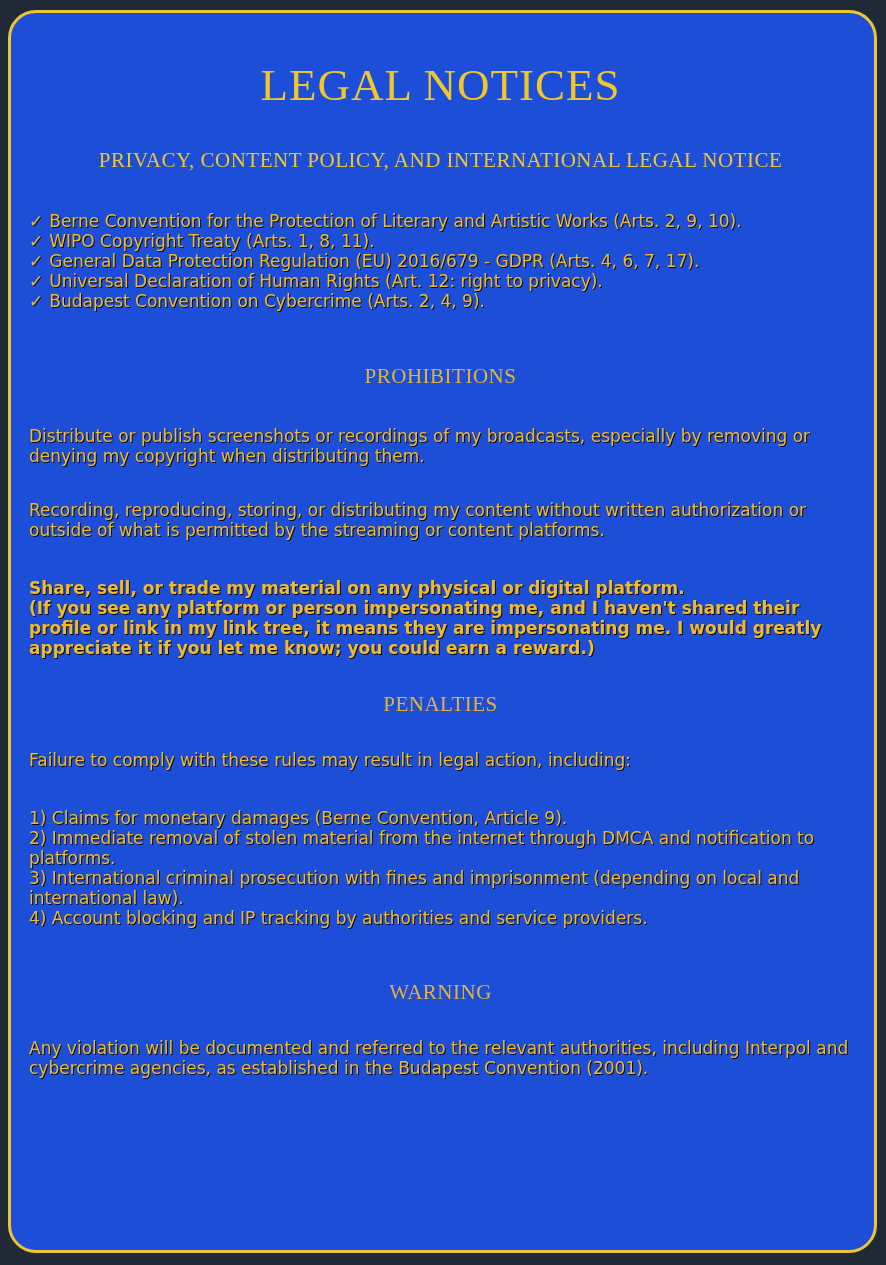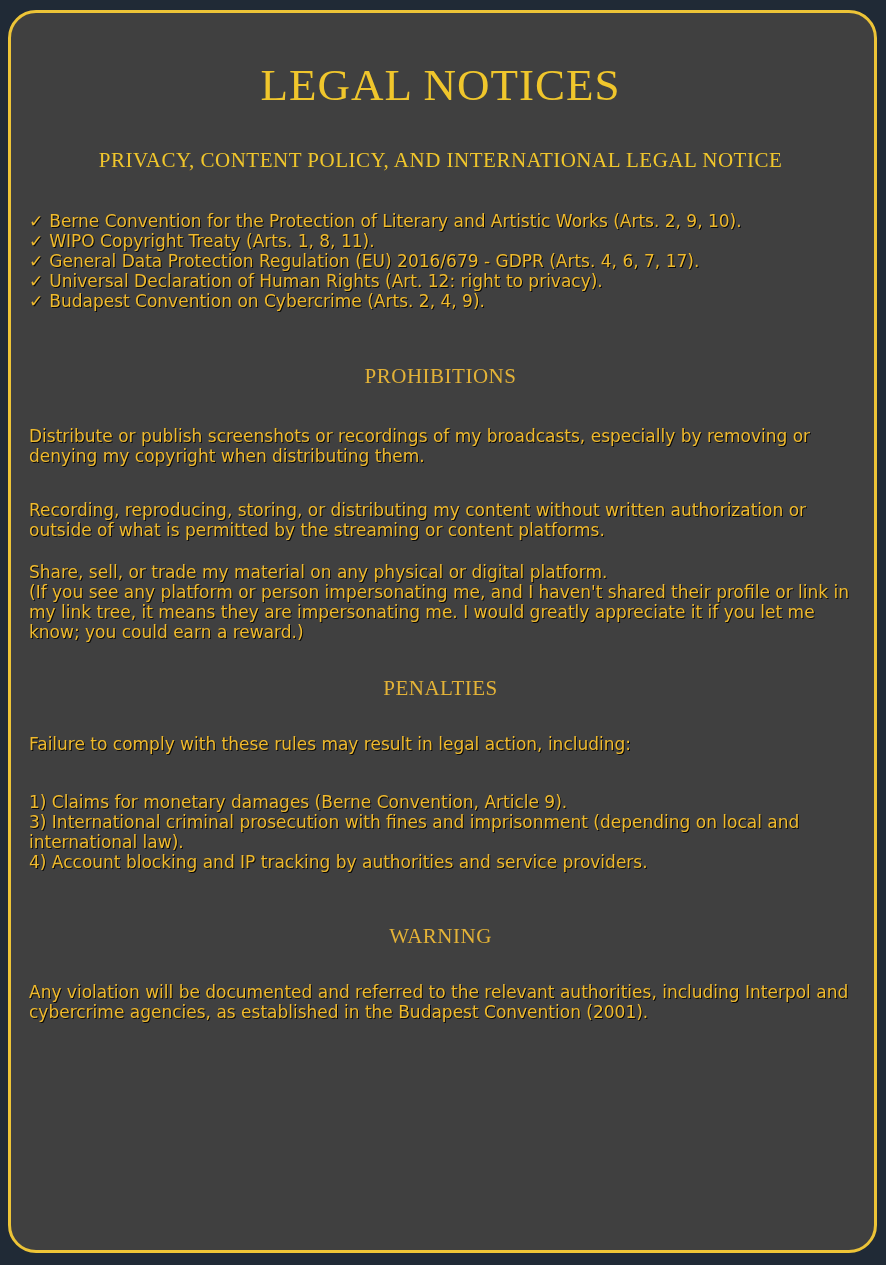--- a/index.html
+++ b/index.html
@@ -14,21 +14,21 @@
     overflow: hidden;
     position: relative;
   }
   .card {
     position: absolute;
     left: 8px;
     top: 10px;
     width: 869px;
     height: 1243px;
     box-sizing: border-box;
-    background: #404040;
+    background: #1d4ed8;
     border: 3px solid #edc437;
     border-radius: 28px;
     padding: 0 22px 0 18px;
   }
   .title {
     margin: 46px 0 0 0;
     text-align: center;
     font-family: "Liberation Serif", "DejaVu Serif", serif;
     font-weight: 400;
     font-size: 45px;
@@ -63,21 +63,21 @@
     color: #f0ba2c;
     text-shadow: 1px 1px 0 rgba(0,0,0,0.85);
   }
   .intro           { margin-top: 34px; }
   .check-list      { margin-top: 39px; }
   .check-item      { display: block; }
   .check-icon      { display: inline-block; margin-right: 6px; }
   .heading-prohibitions { margin-top: 53px; }
   .para-1          { margin-top: 34px; }
   .para-2          { margin-top: 38px; }
-  .share-block     { margin-top: 22px; }
+  .share-block     { margin-top: 38px; font-weight: bold; }
   .line            { display: block; }
   .heading-penalties { margin-top: 34px; }
   .penalties-intro { margin-top: 34px; }
   .penalties-list  { margin-top: 38px; }
   .heading-warning { margin-top: 52px; }
   .warning-text    { margin-top: 34px; }
 </style>
 </head>
 <body>
 
@@ -116,20 +116,21 @@
     <span class="line">Share, sell, or trade my material on any physical or digital platform.</span>
     <span class="line">(If you see any platform or person impersonating me, and I haven't shared their profile or link in my link tree, it means they are impersonating me. I would greatly appreciate it if you let me know; you could earn a reward.)</span>
   </p>
 
   <h3 class="section-heading heading-penalties">PENALTIES</h3>
 
   <p class="body-text penalties-intro">Failure to comply with these rules may result in legal action, including:</p>
 
   <div class="body-text penalties-list">
     <div class="line">1) Claims for monetary damages (Berne Convention, Article 9).</div>
+    <div class="line">2) Immediate removal of stolen material from the internet through DMCA and notification to platforms.</div>
     <div class="line">3) International criminal prosecution with fines and imprisonment (depending on local and international law).</div>
     <div class="line">4) Account blocking and IP tracking by authorities and service providers.</div>
   </div>
 
   <h3 class="section-heading heading-warning">WARNING</h3>
 
   <p class="body-text warning-text">Any violation will be documented and referred to the relevant authorities, including Interpol and cybercrime agencies, as established in the Budapest Convention (2001).</p>
 
 </div>
 

